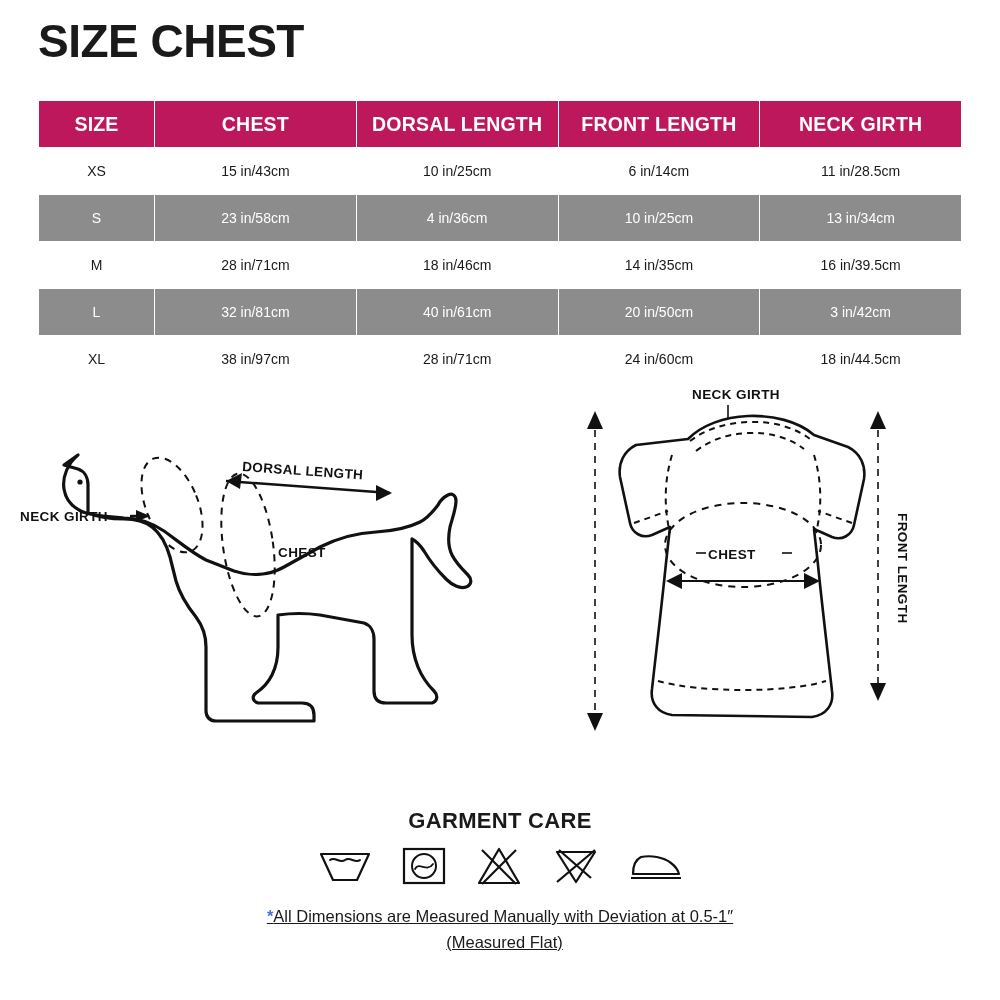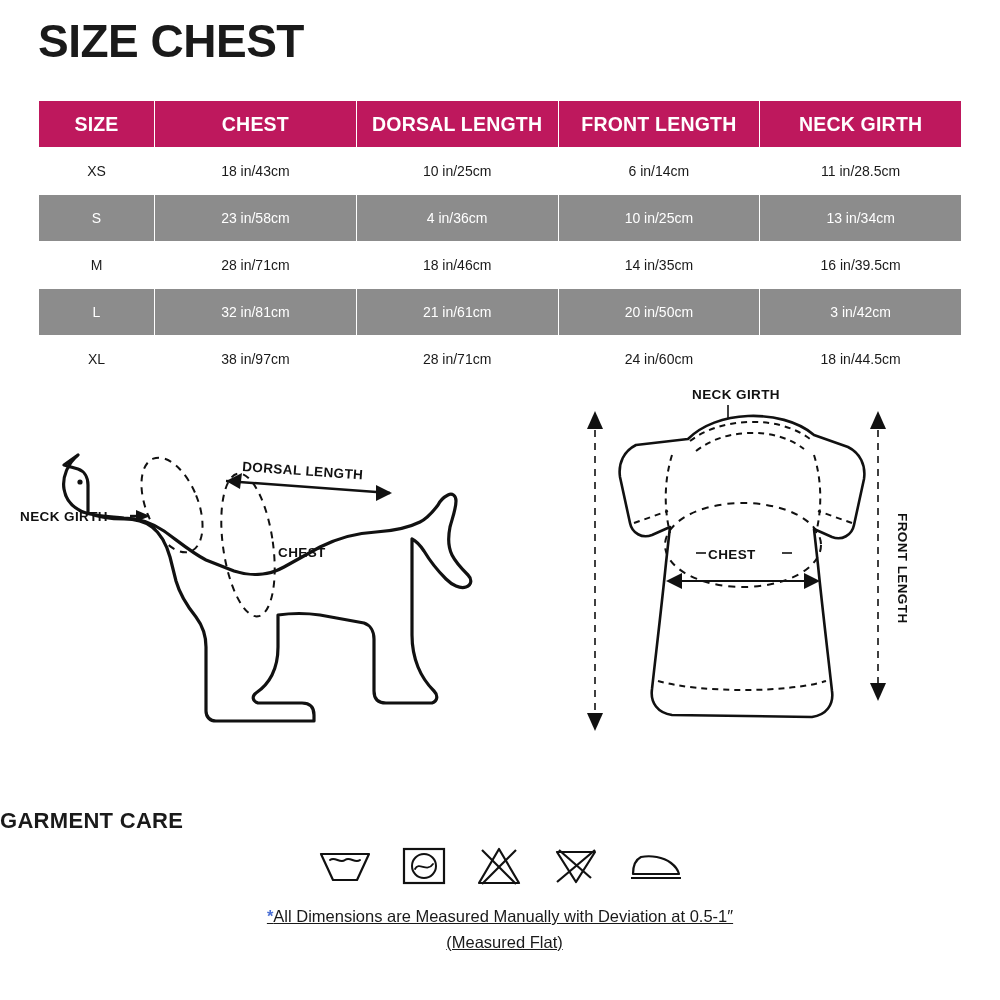--- a/index.html
+++ b/index.html
@@ -78,21 +78,21 @@
     font-weight: bold;
     letter-spacing: 0.4px;
     fill: #111;
   }
 
   
   .care-title {
     position: absolute;
     left: 0; top: 808px;
     width: 1000px;
-    text-align: left;
+    text-align: center;
     font-size: 22px;
     font-weight: bold;
     letter-spacing: 0.3px;
   }
   .care-icons {
     position: absolute;
     left: 0; top: 843px;
     width: 1000px;
     display: flex;
     justify-content: center;
@@ -128,21 +128,21 @@
           <th>SIZE</th>
           <th>CHEST</th>
           <th>DORSAL LENGTH</th>
           <th>FRONT LENGTH</th>
           <th>NECK GIRTH</th>
         </tr>
       </thead>
       <tbody>
         <tr class="light">
           <td class="sizecell">XS</td>
-          <td>18 in/43cm</td>
+          <td>15 in/43cm</td>
           <td>10 in/25cm</td>
           <td>6 in/14cm</td>
           <td>11 in/28.5cm</td>
         </tr>
         <tr class="shaded">
           <td class="sizecell">S</td>
           <td>23 in/58cm</td>
           <td>4 in/36cm</td>
           <td>10 in/25cm</td>
           <td>13 in/34cm</td>
@@ -150,21 +150,21 @@
         <tr class="light">
           <td class="sizecell">M</td>
           <td>28 in/71cm</td>
           <td>18 in/46cm</td>
           <td>14 in/35cm</td>
           <td>16 in/39.5cm</td>
         </tr>
         <tr class="shaded">
           <td class="sizecell">L</td>
           <td>32 in/81cm</td>
-          <td>21 in/61cm</td>
+          <td>40 in/61cm</td>
           <td>20 in/50cm</td>
           <td>3 in/42cm</td>
         </tr>
         <tr class="light">
           <td class="sizecell">XL</td>
           <td>38 in/97cm</td>
           <td>28 in/71cm</td>
           <td>24 in/60cm</td>
           <td>18 in/44.5cm</td>
         </tr>

